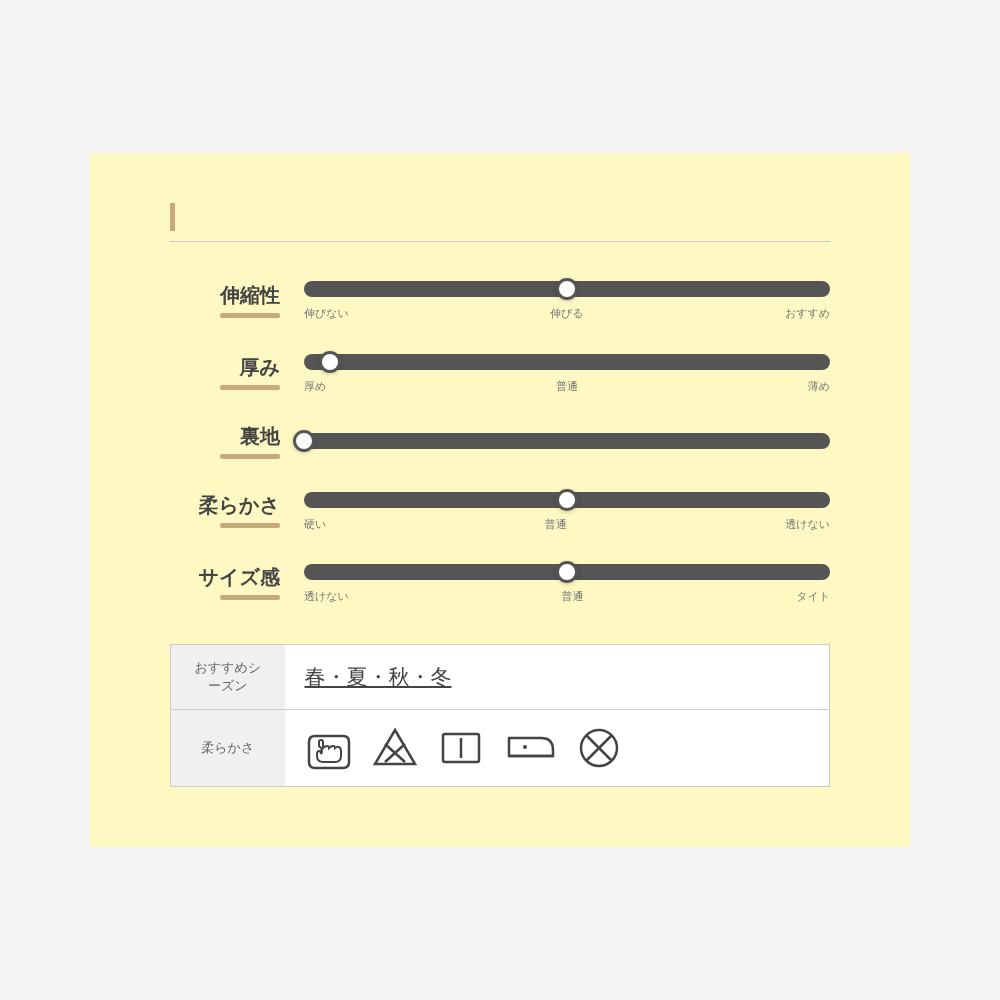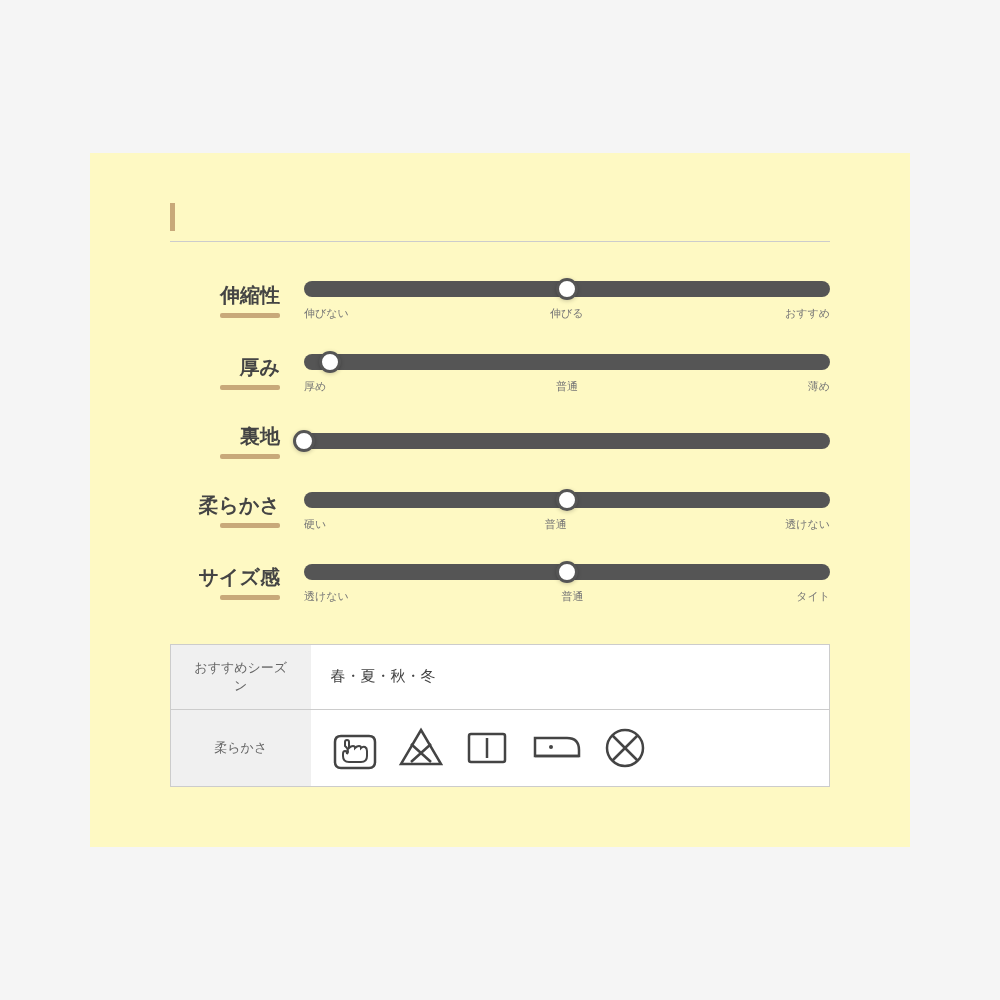--- a/index.html
+++ b/index.html
@@ -122,28 +122,29 @@
       border-bottom: none;
     }
     .info-table td {
       padding: 14px 20px;
       font-size: 14px;
       color: #444;
       vertical-align: middle;
     }
     .info-table .label-cell {
       background: #f0f0f0;
-      width: 140px;
+      width: 114px;
       text-align: center;
       font-size: 13px;
       color: #666;
     }
     .info-table .value-cell {
       background: #fff;
-      font-size: 15px;
+      font-size: 21px;
+      text-decoration: underline;
     }
 
     
     .laundry-icons {
       display: flex;
       gap: 18px;
       align-items: center;
       flex-wrap: wrap;
     }
   </style>

